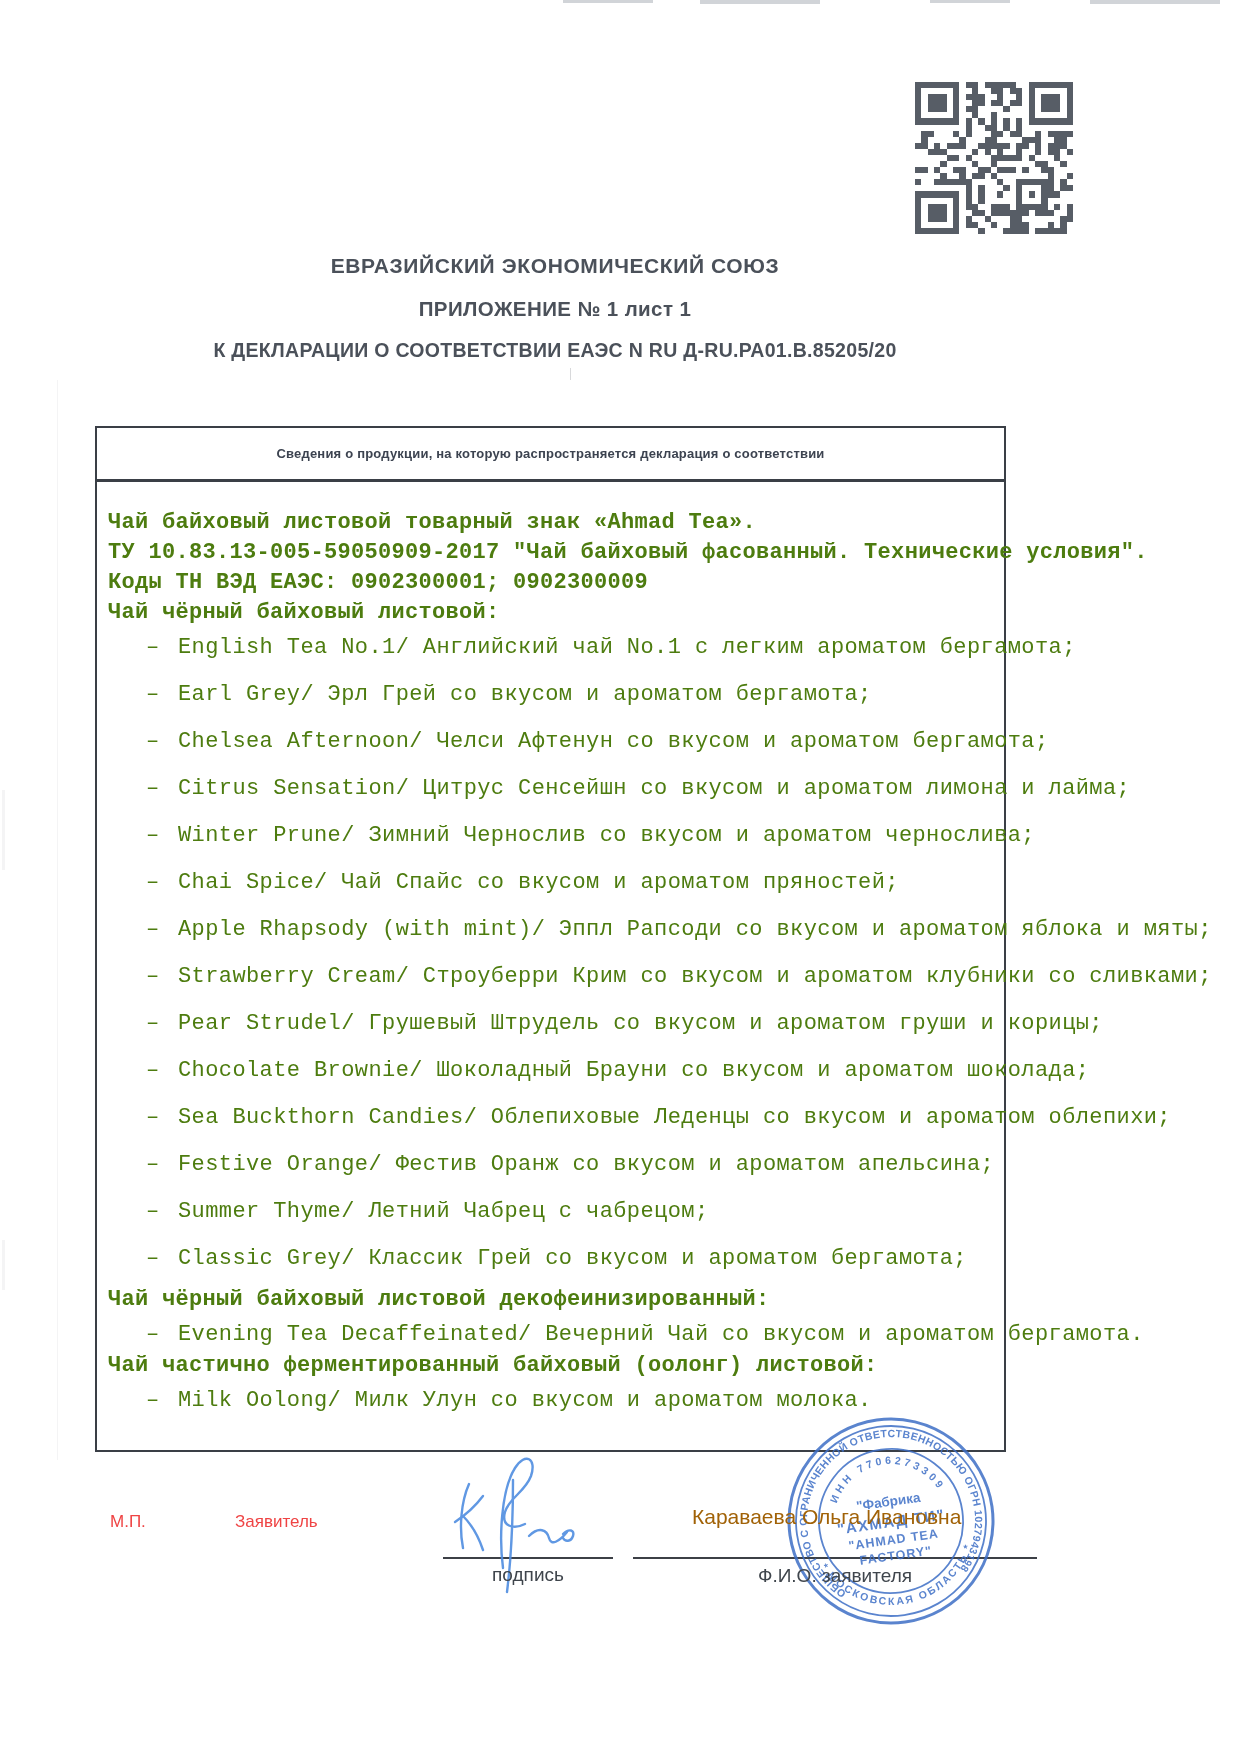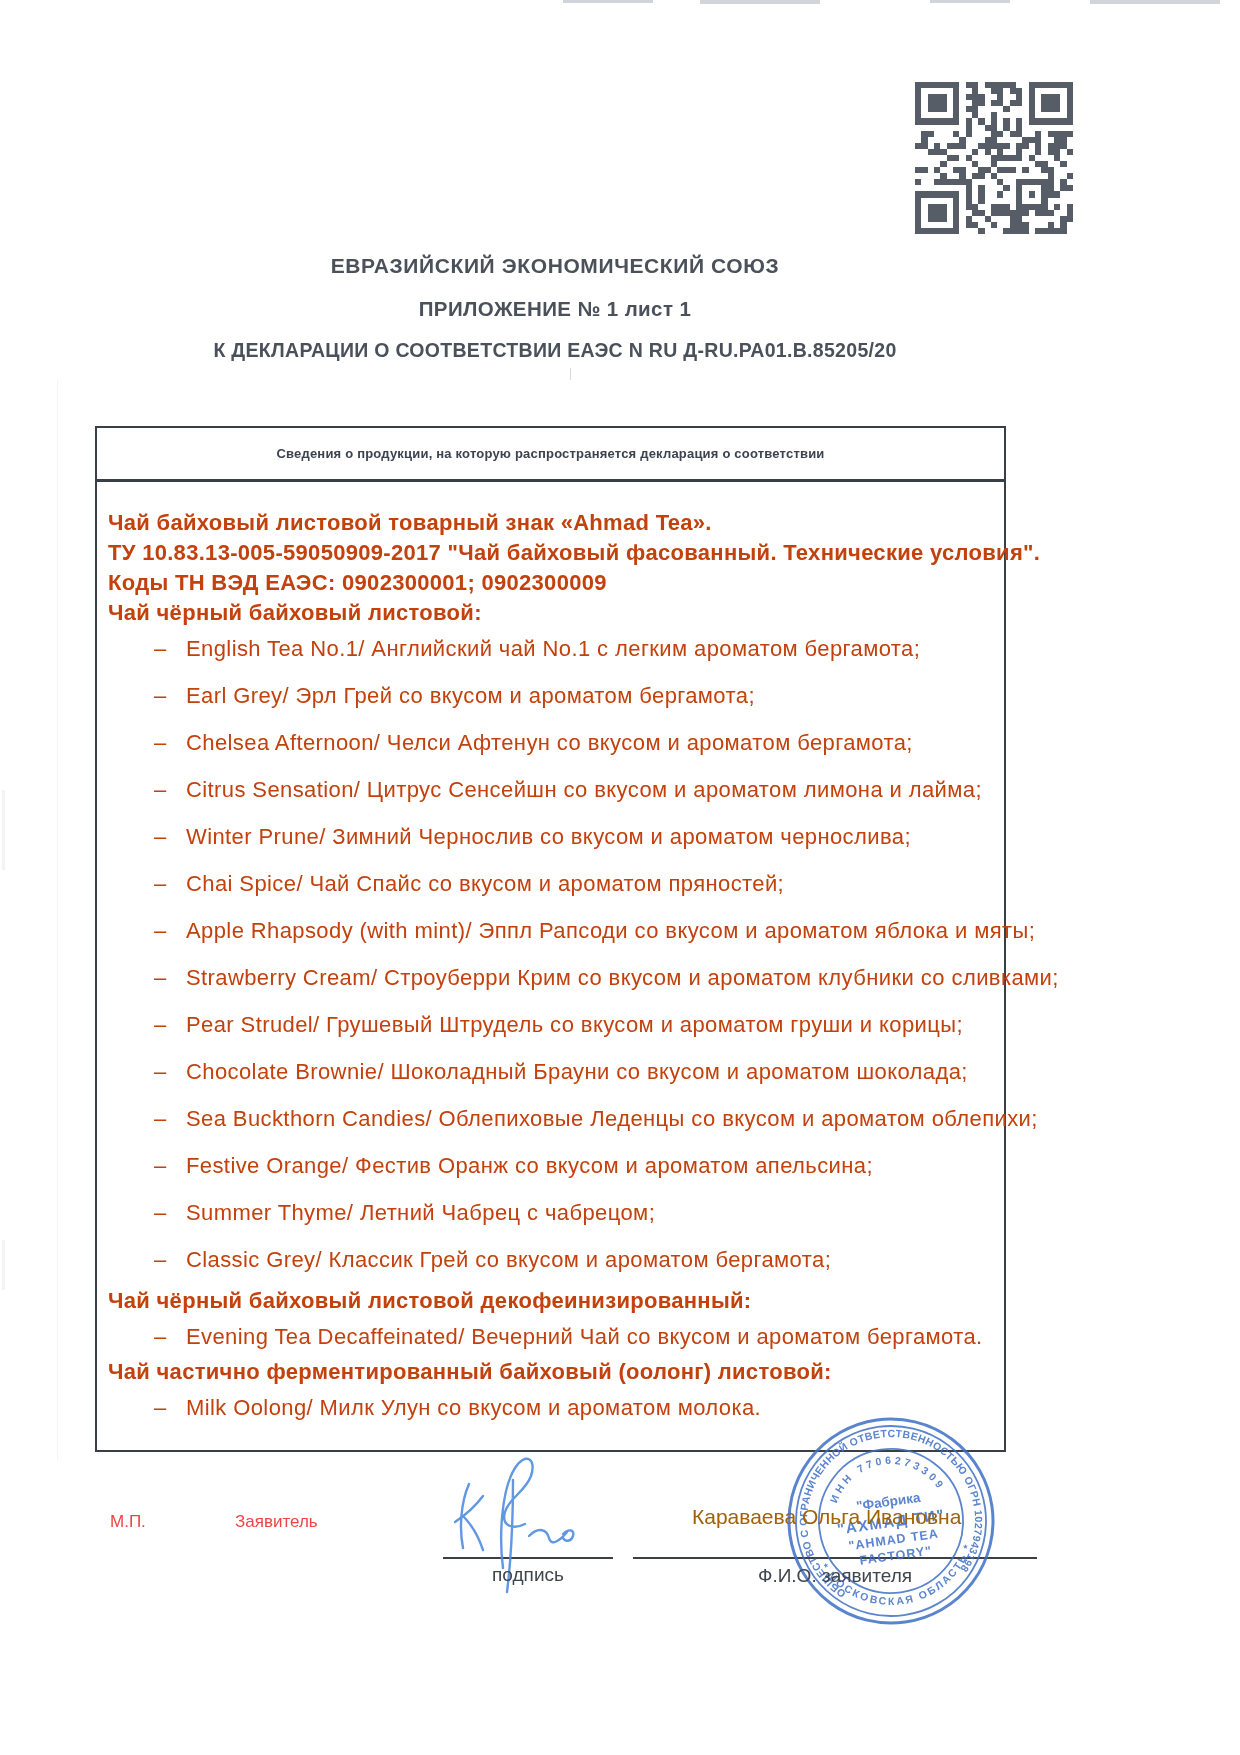--- a/index.html
+++ b/index.html
@@ -14,27 +14,27 @@
   
   .titles{position:absolute;left:60px;top:0;width:990px;text-align:center;color:#4b515a;}
   .t1{position:absolute;left:0;top:254px;width:100%;font-size:21px;font-weight:bold;letter-spacing:.6px;}
   .t2{position:absolute;left:0;top:297px;width:100%;font-size:20.5px;font-weight:bold;letter-spacing:.4px;}
   .t3{position:absolute;left:0;top:339px;width:100%;font-size:19.5px;font-weight:bold;letter-spacing:.3px;}
   
   .box{position:absolute;left:95px;top:426px;width:911px;height:1026px;
        border:2px solid #3a3f46;box-sizing:border-box;background:transparent;}
   .box-header{height:51px;border-bottom:3px solid #3a3f46;display:flex;align-items:center;justify-content:center;
        font-size:13px;font-weight:bold;color:#3c4350;letter-spacing:.2px;}
-  .box-body{padding:0 18px 0 11px;font-family:Liberation Sans, sans-serif;color:#c2410c;}
+  .box-body{padding:0 18px 0 11px;font-family:Liberation Mono, monospace;color:#4d7c0f;}
   .intro{margin-top:26px;}
   .intro-line{font-size:22px;font-weight:bold;line-height:30px;letter-spacing:.3px;white-space:nowrap;}
   .sec-title{font-size:22px;font-weight:bold;line-height:24px;letter-spacing:.3px;margin-top:3px;white-space:nowrap;}
   .sec2 .sec-title{margin-top:18px;}
   .sec3 .sec-title{margin-top:8px;}
-  .tea-list{margin:12px;}
+  .tea-list{margin:4px;}
   .tea-item{position:relative;padding-left:66px;margin-top:24px;font-size:22px;line-height:23px;
        letter-spacing:.4px;white-space:nowrap;}
   .tea-item:first-child{margin-top:11px;}
   .tea-item::before{content:"\2013";position:absolute;left:34px;top:0;}
   
   .f-label{position:absolute;color:#ef4444;font-size:17px;}
   .sig-line{position:absolute;height:0;border-top:2px solid #3c4046;z-index:1;}
   .sig-caption{position:absolute;color:#3f454c;font-size:19px;text-align:center;z-index:3;}
   .applicant-name{position:absolute;left:692px;top:1505px;width:320px;font-size:21px;color:#a16207;z-index:3;}
   .signature{position:absolute;left:425px;top:1450px;z-index:2;}

